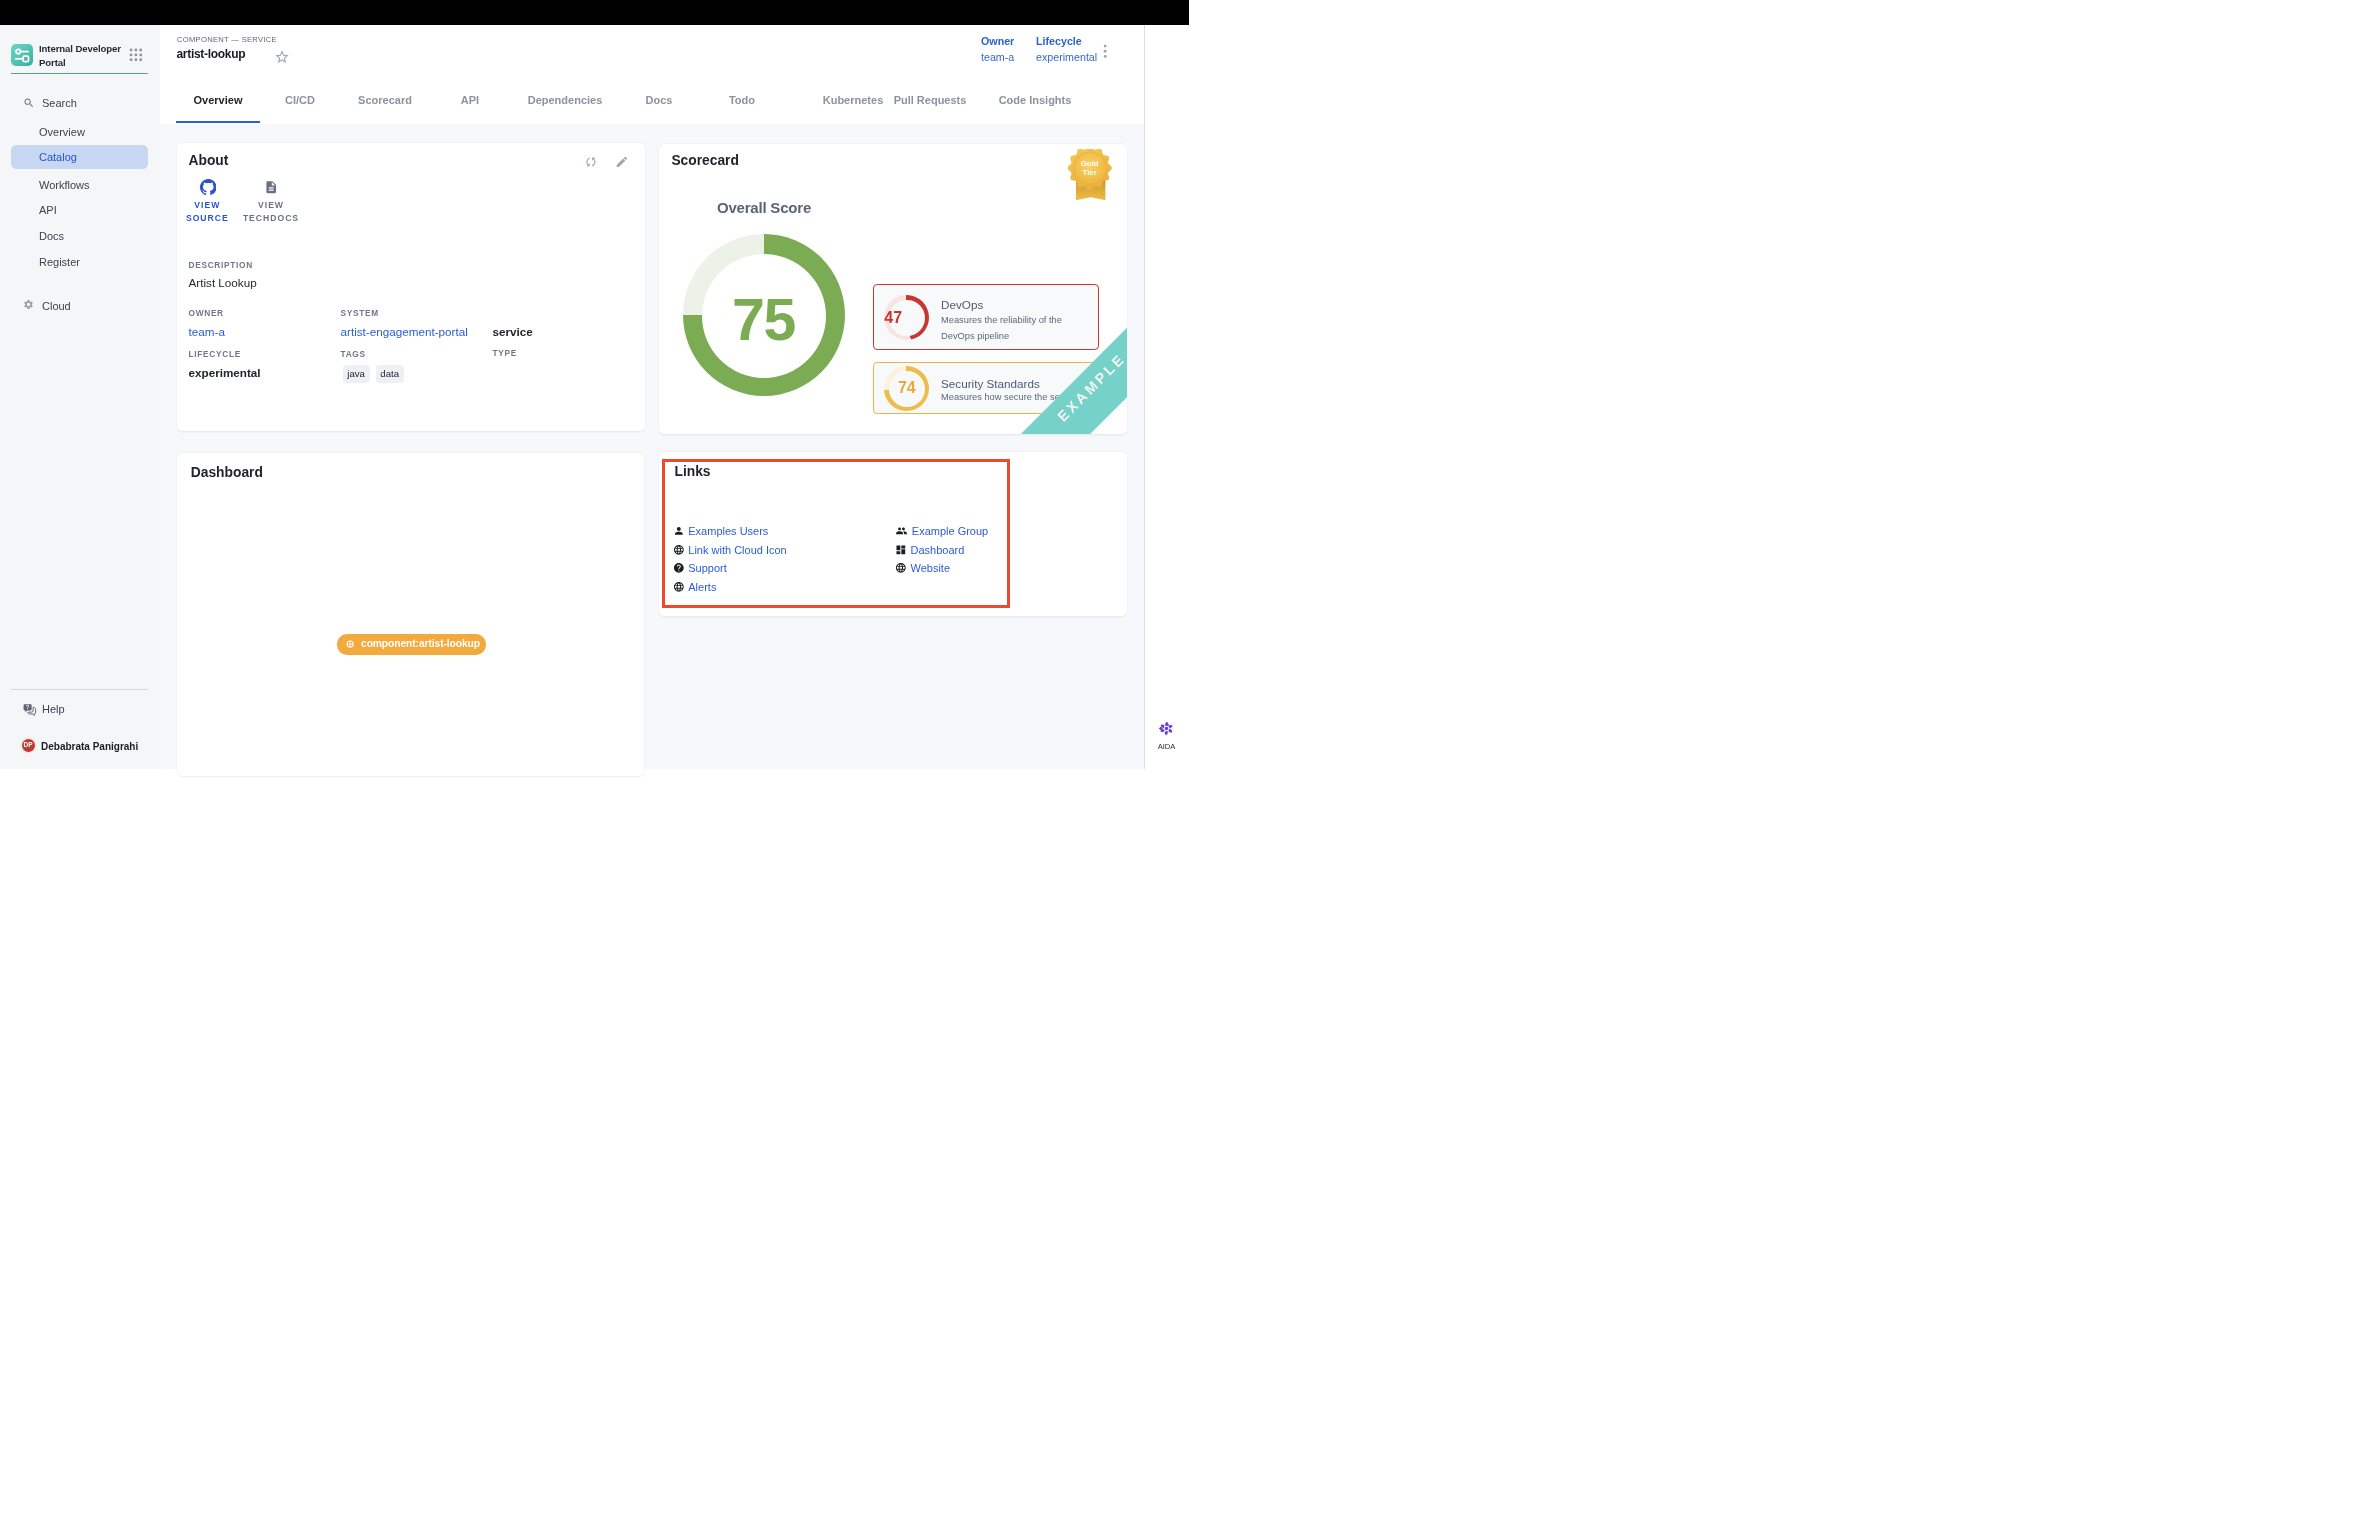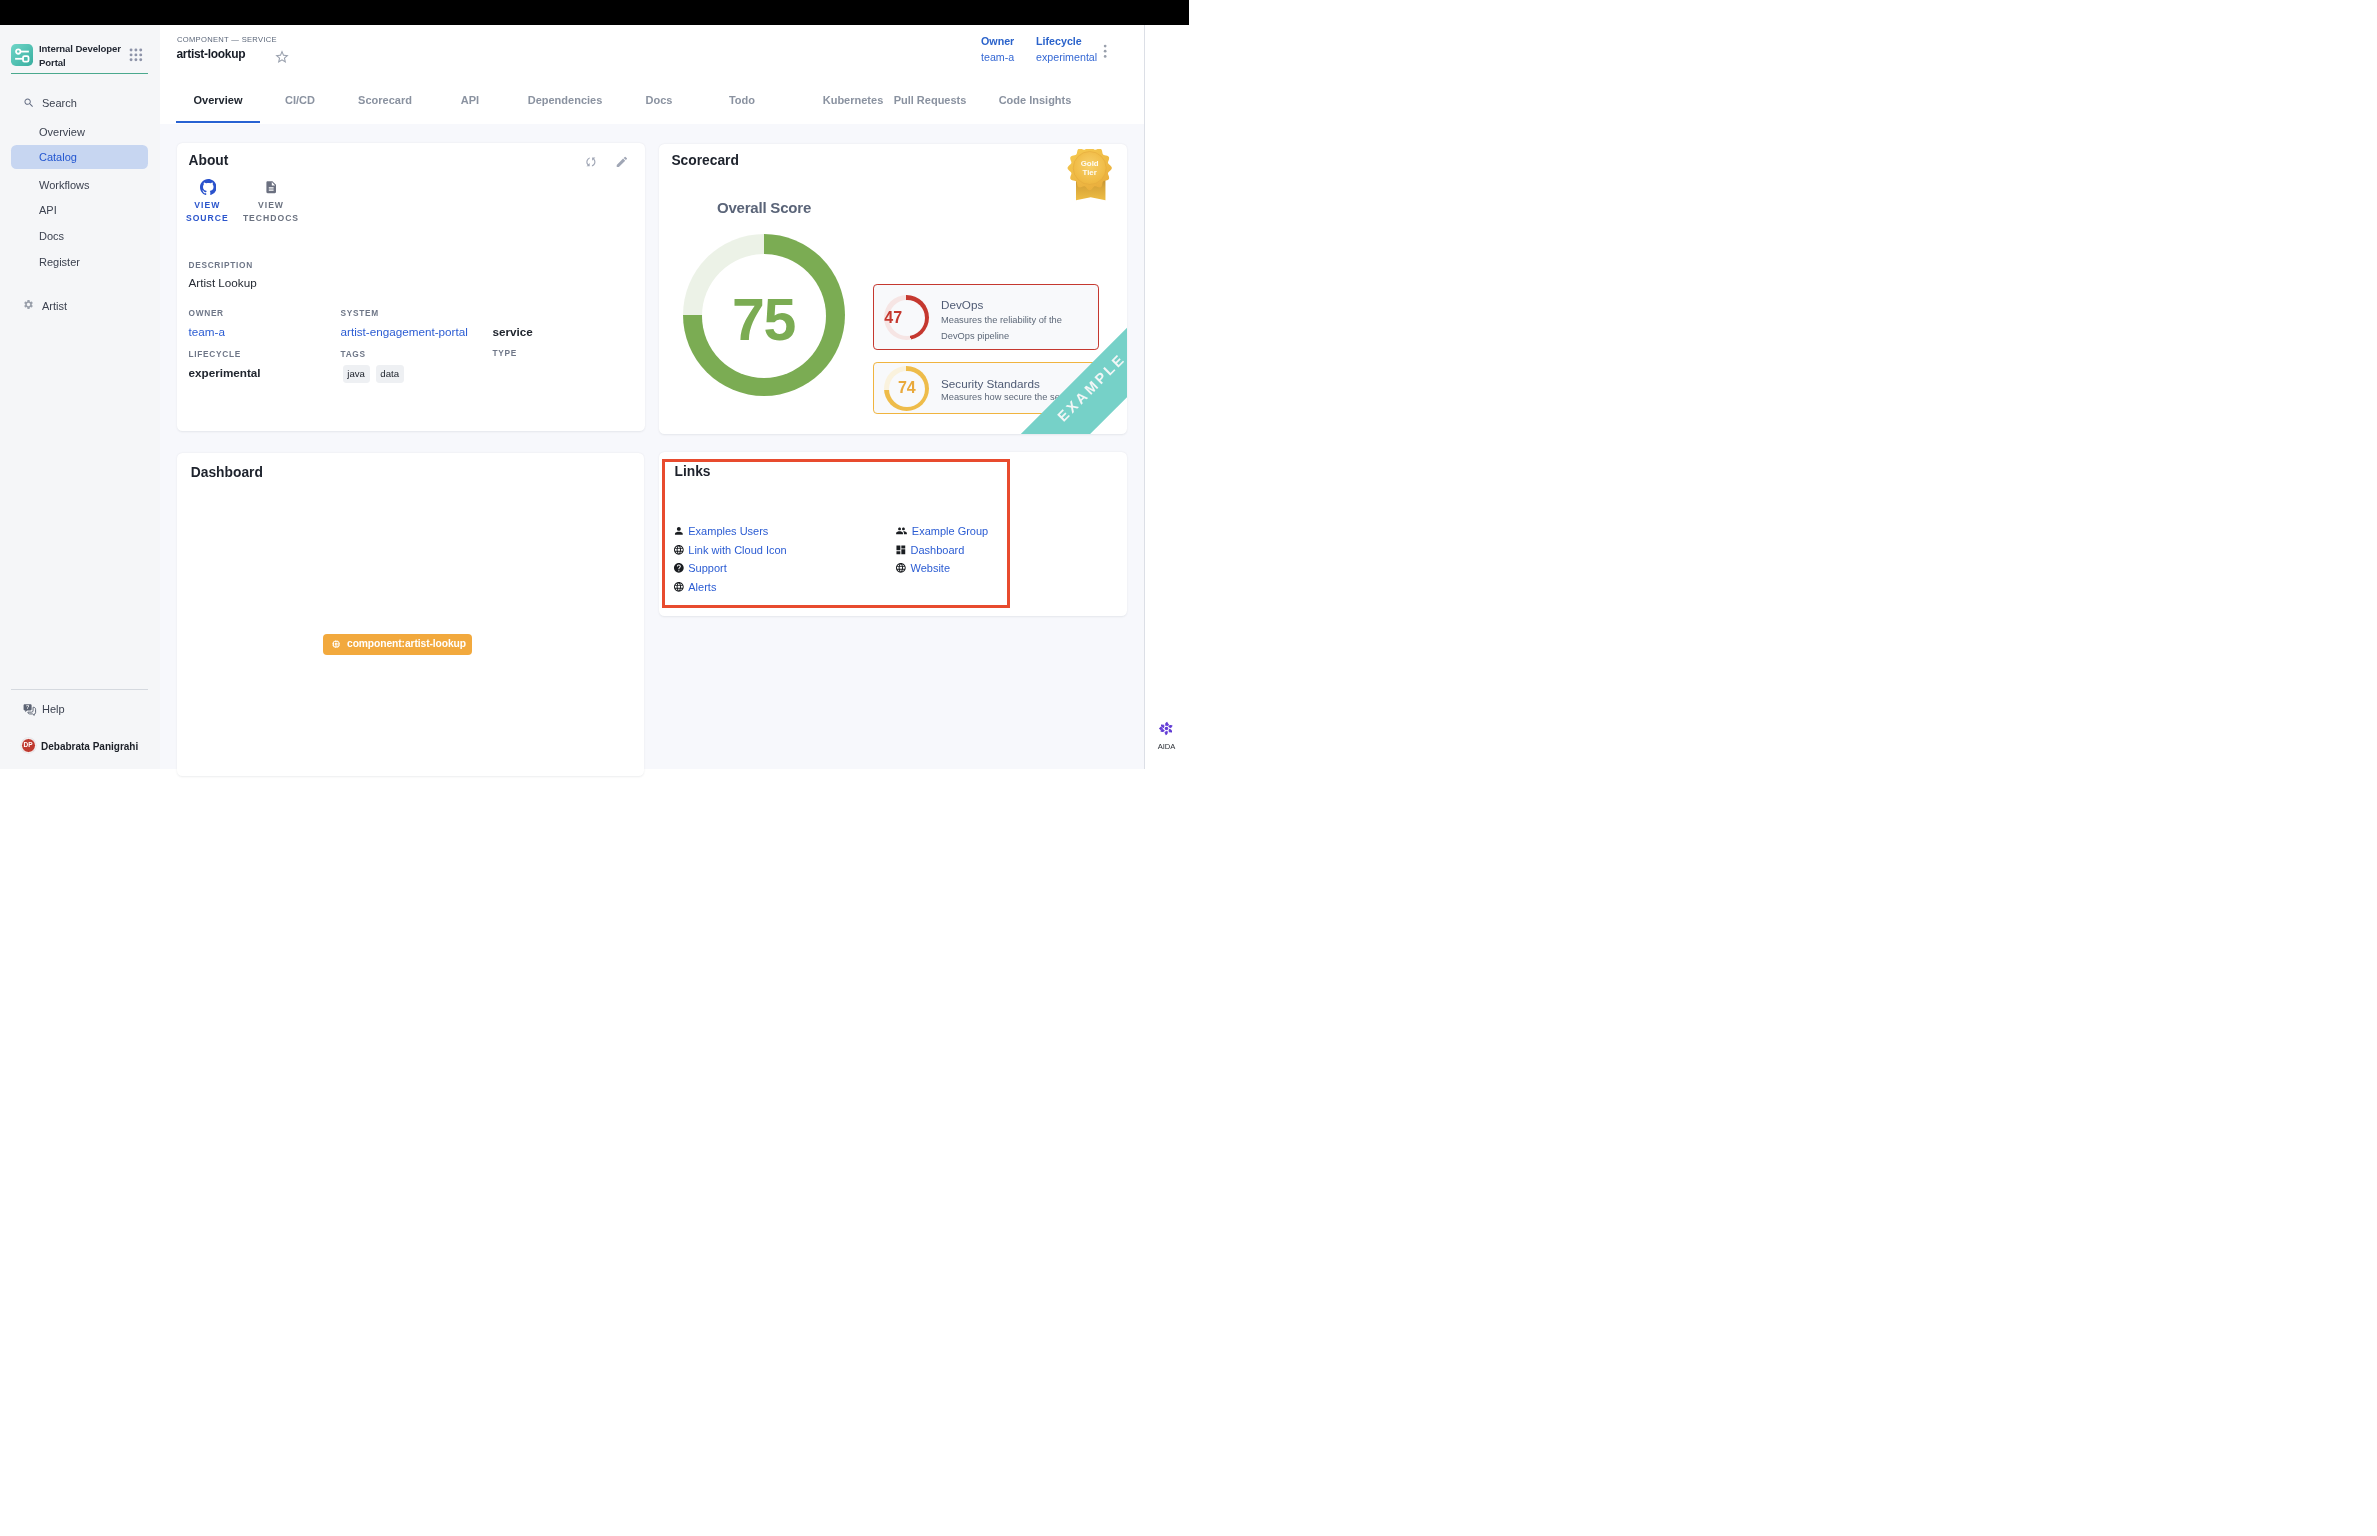--- a/index.html
+++ b/index.html
@@ -134,21 +134,21 @@
       <polygon points="16,40 59,40 59,74.5 37.5,70 16,74.5" fill="url(#gr)"></polygon>
       <path d="M36.00,-4.80 L37.40,-4.46 L38.71,-3.53 L39.92,-2.24 L41.01,-0.91 L42.06,0.16 L43.17,0.74 L44.42,0.79 L45.87,0.39 L47.48,-0.22 L49.16,-0.73 L50.77,-0.88 L52.15,-0.47 L53.19,0.52 L53.87,1.98 L54.26,3.70 L54.54,5.40 L54.92,6.85 L55.59,7.91 L56.65,8.58 L58.10,8.96 L59.80,9.24 L61.52,9.63 L62.98,10.31 L63.97,11.35 L64.38,12.73 L64.23,14.34 L63.72,16.02 L63.11,17.63 L62.71,19.08 L62.76,20.33 L63.34,21.44 L64.41,22.49 L65.74,23.58 L67.03,24.79 L67.96,26.10 L68.30,27.50 L67.96,28.90 L67.03,30.21 L65.74,31.42 L64.41,32.51 L63.34,33.56 L62.76,34.67 L62.71,35.92 L63.11,37.37 L63.72,38.98 L64.23,40.66 L64.38,42.27 L63.97,43.65 L62.98,44.69 L61.52,45.37 L59.80,45.76 L58.10,46.04 L56.65,46.42 L55.59,47.09 L54.92,48.15 L54.54,49.60 L54.26,51.30 L53.87,53.02 L53.19,54.48 L52.15,55.47 L50.77,55.88 L49.16,55.73 L47.48,55.22 L45.87,54.61 L44.42,54.21 L43.17,54.26 L42.06,54.84 L41.01,55.91 L39.92,57.24 L38.71,58.53 L37.40,59.46 L36.00,59.80 L34.60,59.46 L33.29,58.53 L32.08,57.24 L30.99,55.91 L29.94,54.84 L28.83,54.26 L27.58,54.21 L26.13,54.61 L24.52,55.22 L22.84,55.73 L21.23,55.88 L19.85,55.47 L18.81,54.48 L18.13,53.02 L17.74,51.30 L17.46,49.60 L17.08,48.15 L16.41,47.09 L15.35,46.42 L13.90,46.04 L12.20,45.76 L10.48,45.37 L9.02,44.69 L8.03,43.65 L7.62,42.27 L7.77,40.66 L8.28,38.98 L8.89,37.37 L9.29,35.92 L9.24,34.67 L8.66,33.56 L7.59,32.51 L6.26,31.42 L4.97,30.21 L4.04,28.90 L3.70,27.50 L4.04,26.10 L4.97,24.79 L6.26,23.58 L7.59,22.49 L8.66,21.44 L9.24,20.33 L9.29,19.08 L8.89,17.63 L8.28,16.02 L7.77,14.34 L7.62,12.73 L8.03,11.35 L9.02,10.31 L10.48,9.63 L12.20,9.24 L13.90,8.96 L15.35,8.58 L16.41,7.91 L17.08,6.85 L17.46,5.40 L17.74,3.70 L18.13,1.98 L18.81,0.52 L19.85,-0.47 L21.23,-0.88 L22.84,-0.73 L24.52,-0.22 L26.13,0.39 L27.58,0.79 L28.83,0.74 L29.94,0.16 L30.99,-0.91 L32.08,-2.24 L33.29,-3.53 L34.60,-4.46 L36.00,-4.80 Z" fill="url(#gs)"></path>
       <circle cx="36" cy="27.5" r="24" fill="url(#gi)" stroke="#e3a93c" stroke-width="0.8"></circle>
       <text x="36" y="25" text-anchor="middle" font-size="11.5" font-weight="bold" fill="#fefcf4">Gold</text>
       <text x="36" y="38" text-anchor="middle" font-size="11.5" font-weight="bold" fill="#fefcf4">Tier</text>
     </svg>
   </div>
 
   <div class="card" style="left:17px;top:329px;width:467px;height:323px;">
     <div class="abs cardtitle" style="left:13.8px;top:12.4px;">Dashboard</div>
-    <div class="abs" style="left:146px;top:181px;width:149px;height:20.6px;border-radius:4px;background:#f2a93d;">
+    <div class="abs" style="left:160px;top:181px;width:149px;height:20.6px;border-radius:10px;background:#f2a93d;">
       <svg class="abs" style="left:8.3px;top:5.2px;" width="10.3" height="10.3" viewBox="0 0 24 24" fill="#fff">
         <path d="M15 9H9v6h6V9zm-2 4h-2v-2h2v2zm8-2V9h-2V7c0-1.1-.9-2-2-2h-2V3h-2v2h-2V3H9v2H7c-1.1 0-2 .9-2 2v2H3v2h2v2H3v2h2v2c0 1.1.9 2 2 2h2v2h2v-2h2v2h2v-2h2c1.1 0 2-.9 2-2v-2h2v-2h-2v-2h2zm-4 6H7V7h10v10z"></path>
       </svg>
       <div class="abs" style="left:24px;top:0;font-size:10.3px;font-weight:bold;color:#fff;line-height:20.6px;letter-spacing:-0.1px;">component:artist-lookup</div>
     </div>
   </div>
 
   <div class="card" style="left:499px;top:328px;width:468px;height:164px;">
     <div class="abs cardtitle" style="left:15.5px;top:12.4px;">Links</div>
     <div class="abs linkrow" style="left:13.8px;top:72px;">
@@ -230,21 +230,21 @@
   <div class="abs" style="left:11.4px;top:120px;width:137px;height:24px;border-radius:5.5px;background:#c7d6f1;"></div>
   <div class="navitem" style="top:132px;color:#2356d0;">Catalog</div>
   <div class="navitem" style="top:160px;">Workflows</div>
   <div class="navitem" style="top:185px;">API</div>
   <div class="navitem" style="top:211px;">Docs</div>
   <div class="navitem" style="top:237px;">Register</div>
 
   <svg class="abs" style="left:23px;top:274px;" width="11" height="11" viewBox="0 0 24 24" fill="#9aa0ab">
     <path d="M19.14 12.94c.04-.3.06-.61.06-.94 0-.32-.02-.64-.07-.94l2.03-1.58c.18-.14.23-.41.12-.61l-1.92-3.32c-.12-.22-.37-.29-.59-.22l-2.39.96c-.5-.38-1.03-.7-1.62-.94l-.36-2.54c-.04-.24-.24-.41-.48-.41h-3.84c-.24 0-.43.17-.47.41l-.36 2.54c-.59.24-1.13.57-1.62.94l-2.39-.96c-.22-.08-.47 0-.59.22L2.74 8.87c-.12.21-.08.47.12.61l2.03 1.58c-.05.3-.09.63-.09.94s.02.64.07.94l-2.03 1.58c-.18.14-.23.41-.12.61l1.92 3.32c.12.22.37.29.59.22l2.39-.96c.5.38 1.03.7 1.62.94l.36 2.54c.05.24.24.41.48.41h3.84c.24 0 .44-.17.47-.41l.36-2.54c.59-.24 1.13-.56 1.62-.94l2.39.96c.22.08.47 0 .59-.22l1.92-3.32c.12-.22.07-.47-.12-.61l-2.01-1.58zM12 15.6c-1.98 0-3.6-1.62-3.6-3.6s1.62-3.6 3.6-3.6 3.6 1.62 3.6 3.6-1.62 3.6-3.6 3.6z"></path>
   </svg>
-  <div class="navitem" style="left:42px;top:281px;">Artist</div>
+  <div class="navitem" style="left:42px;top:281px;">Cloud</div>
   <div class="abs" style="left:11px;top:664px;width:137px;height:0.7px;background:#d5d9df;"></div>
 
   <svg class="abs" style="left:23px;top:678px;" width="13.8" height="13.8" viewBox="0 0 24 24">
     <path fill="#5c6373" d="M3 2h10c1.1 0 2 .9 2 2v7c0 1.1-.9 2-2 2H7l-3 3v-3H3c-1.1 0-2-.9-2-2V4c0-1.1.9-2 2-2z"></path>
     <text x="8" y="10.5" font-size="9.5" font-weight="bold" fill="#f5f6f8" text-anchor="middle">?</text>
     <path fill="none" stroke="#5c6373" stroke-width="1.7" d="M17.5 7.5v6c0 1.4-1 2.4-2.4 2.4H8.5c0 2 1.2 3.1 3 3.1h5l3 2.5v-2.5h.5c1.1 0 1.9-.9 1.9-2V11c0-2-1.4-3.5-3.4-3.5z"></path>
   </svg>
   <div class="navitem" style="left:42px;top:684px;">Help</div>
 
   <div class="abs" style="left:20.6px;top:713px;width:15px;height:15px;border-radius:50%;background:#bf3a30;border:1.4px solid #fff;box-shadow:0 0 0 0.7px #e3e5e9;">

